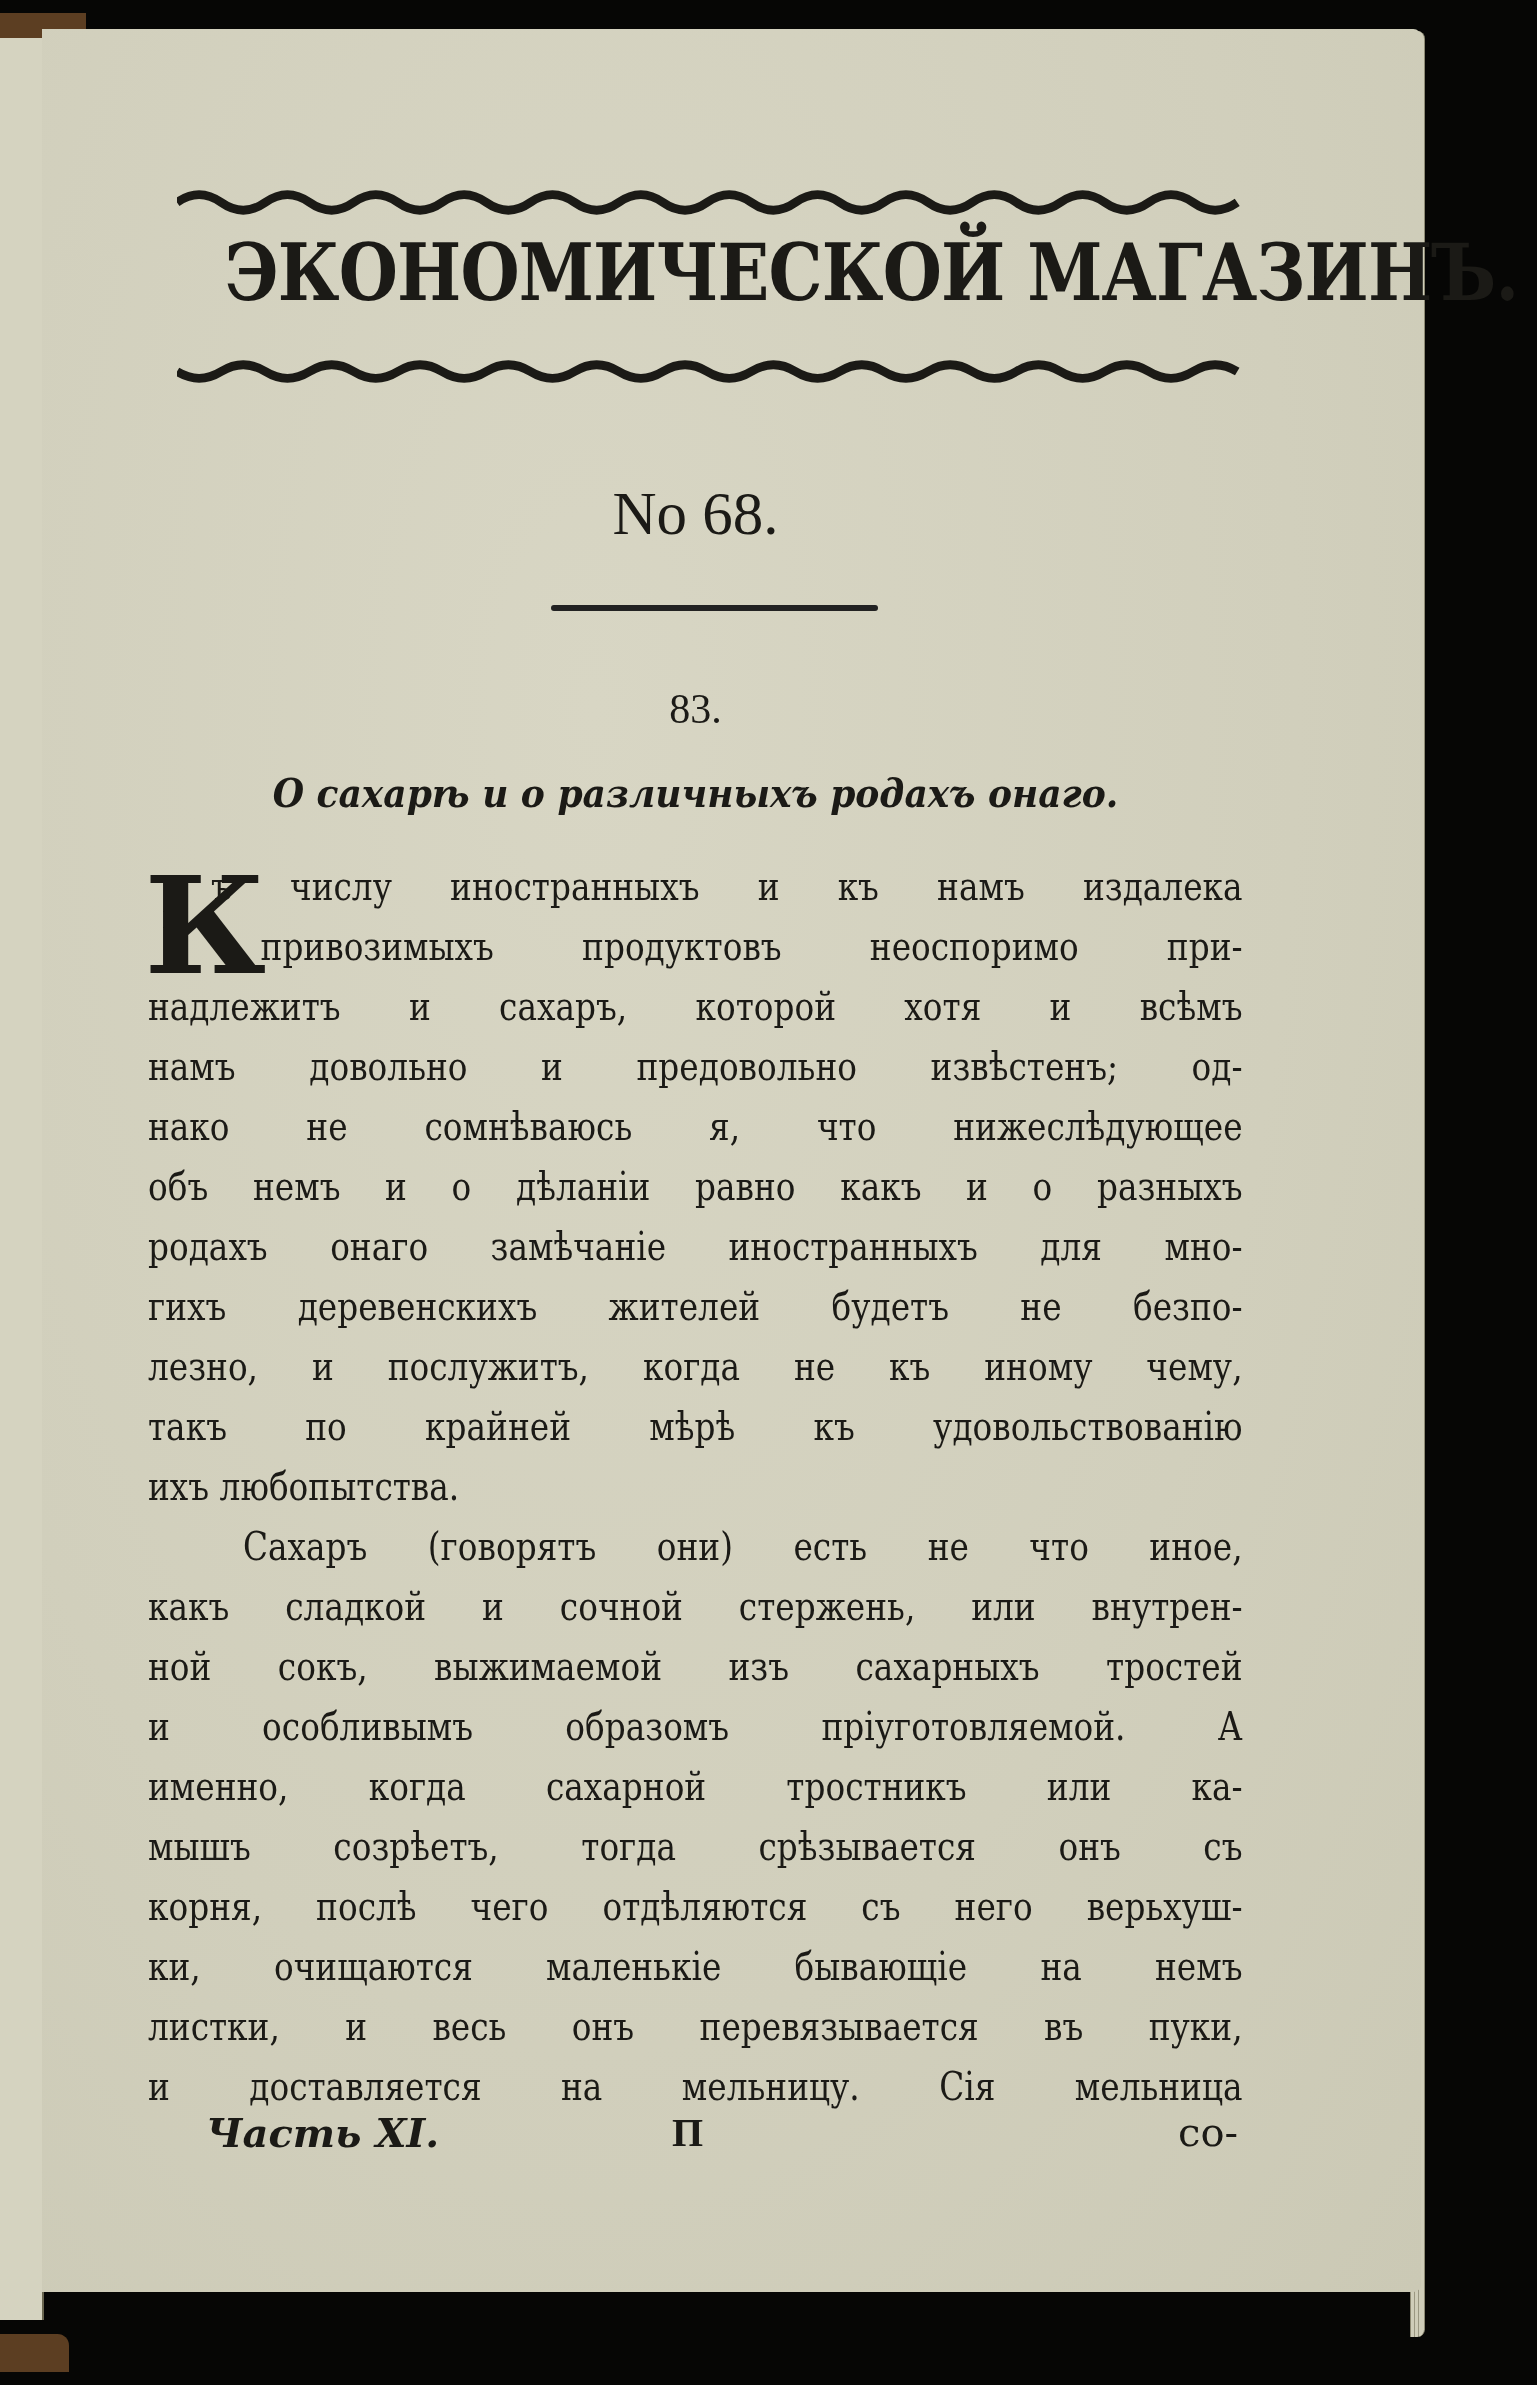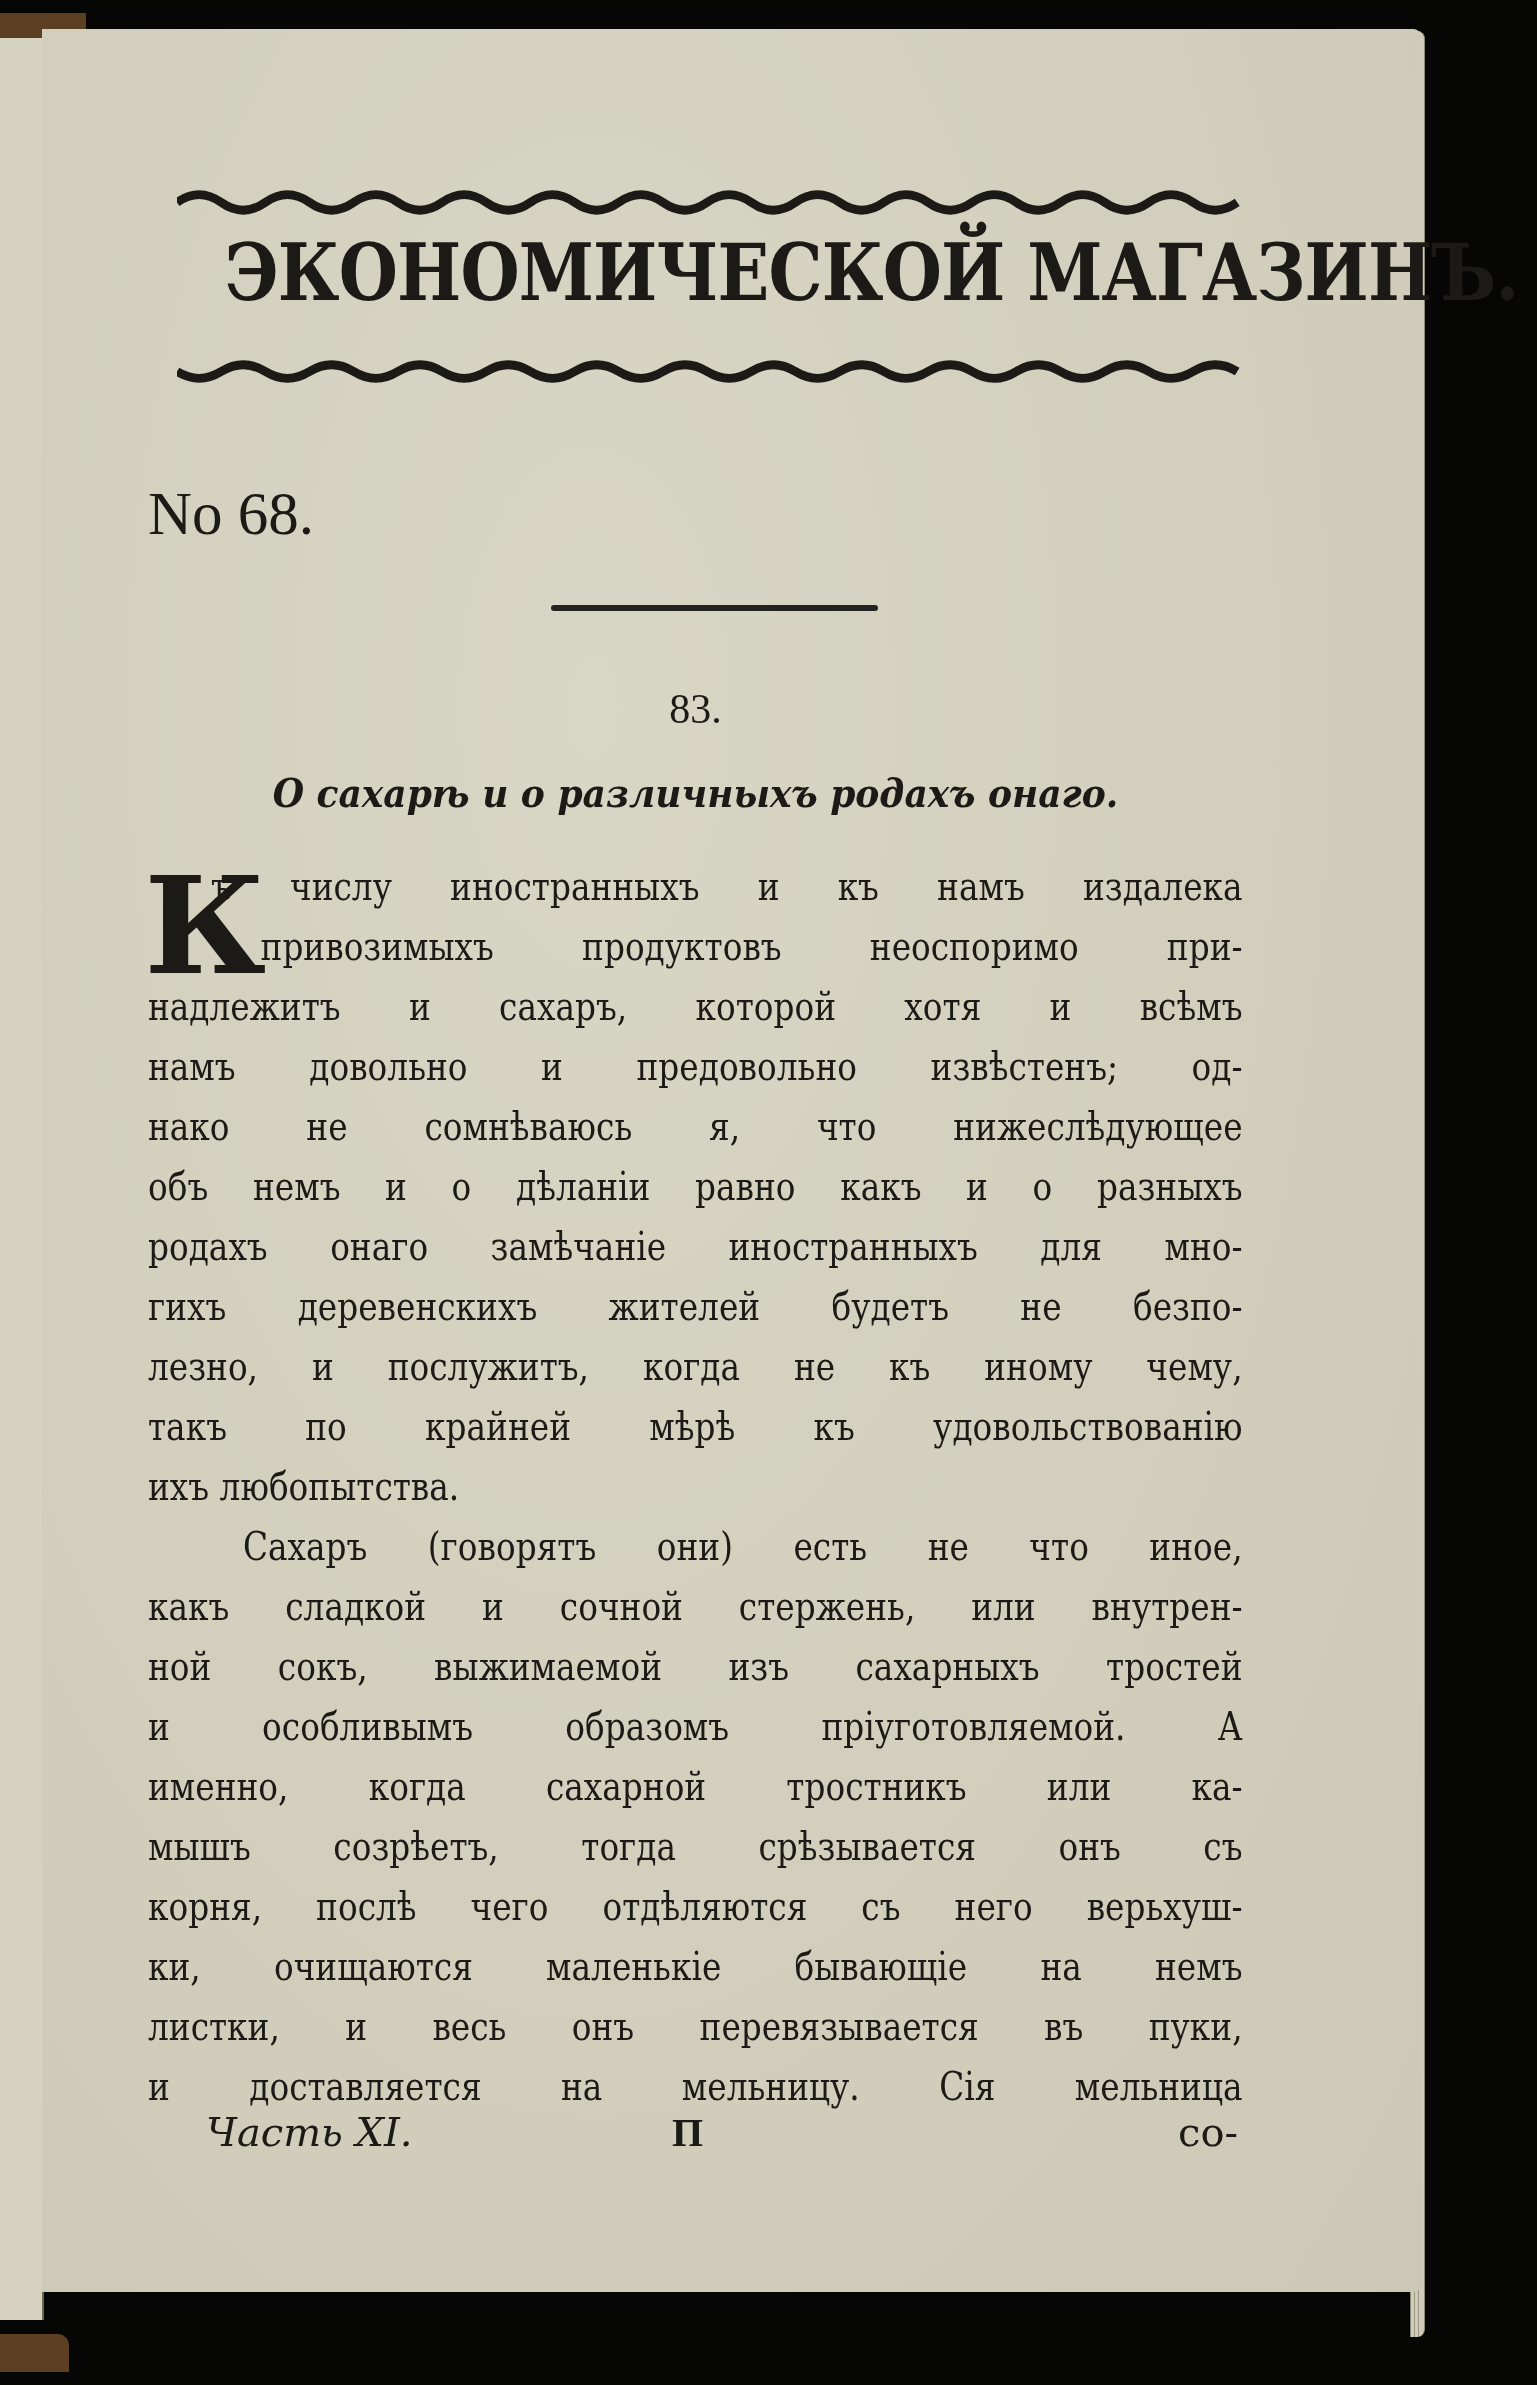--- a/index.html
+++ b/index.html
@@ -39,21 +39,21 @@
   .ornament.top { top: 154px; }
   .ornament.bottom { top: 327px; }
   .masthead {
     position: absolute; top: 197px; left: 0; width: 1095px;
     text-align: center; font-family: "DejaVu Serif", serif;
     font-size: 79px; font-weight: bold; letter-spacing: -1px;
     transform: scaleX(0.86); transform-origin: center;
     white-space: nowrap;
   }
   .issue {
-    position: absolute; top: 450px; left: 0; width: 1095px; text-align: left;
+    position: absolute; top: 450px; left: 0; width: 1095px; text-align: center;
     font-size: 61px; font-family: "Liberation Serif", serif;
   }
   .rule {
     position: absolute; top: 576px; left: 403px; width: 327px; height: 5.8px;
     background: #222; border-radius: 2.9px;
   }
   .section-num {
     position: absolute; top: 656px; left: 0; width: 1095px; text-align: center;
     font-size: 42px; font-family: "Liberation Serif", serif;
   }
@@ -78,21 +78,21 @@
   .line.dropcap-pad2 { padding-left: 134px; box-sizing: border-box; }
   .dropcap {
     position: absolute; left: -3.8px; top: 1.9px;
     font-family: "DejaVu Serif", serif; font-weight: bold;
     font-size: 134px; line-height: 1;
   }
   .footer {
     position: absolute; top: 2080px; left: 0; width: 1095px; height: 58px;
     font-size: 40px;
   }
-  .footer .part { position: absolute; left: 58px; font-style: italic; font-weight: normal; }
+  .footer .part { position: absolute; left: 58px; font-style: italic; font-weight: bold; }
   .footer .sig { position: absolute; left: 524px; font-weight: bold; font-family: "Liberation Serif", serif; }
   .footer .catch { position: absolute; left: 1030px; }
 </style>
 </head>
 <body>
 
 <div class="spine-top"></div>
 <div class="left-page"></div>
 <div class="spine-bottom"></div>
 <div class="page-edge"></div>

